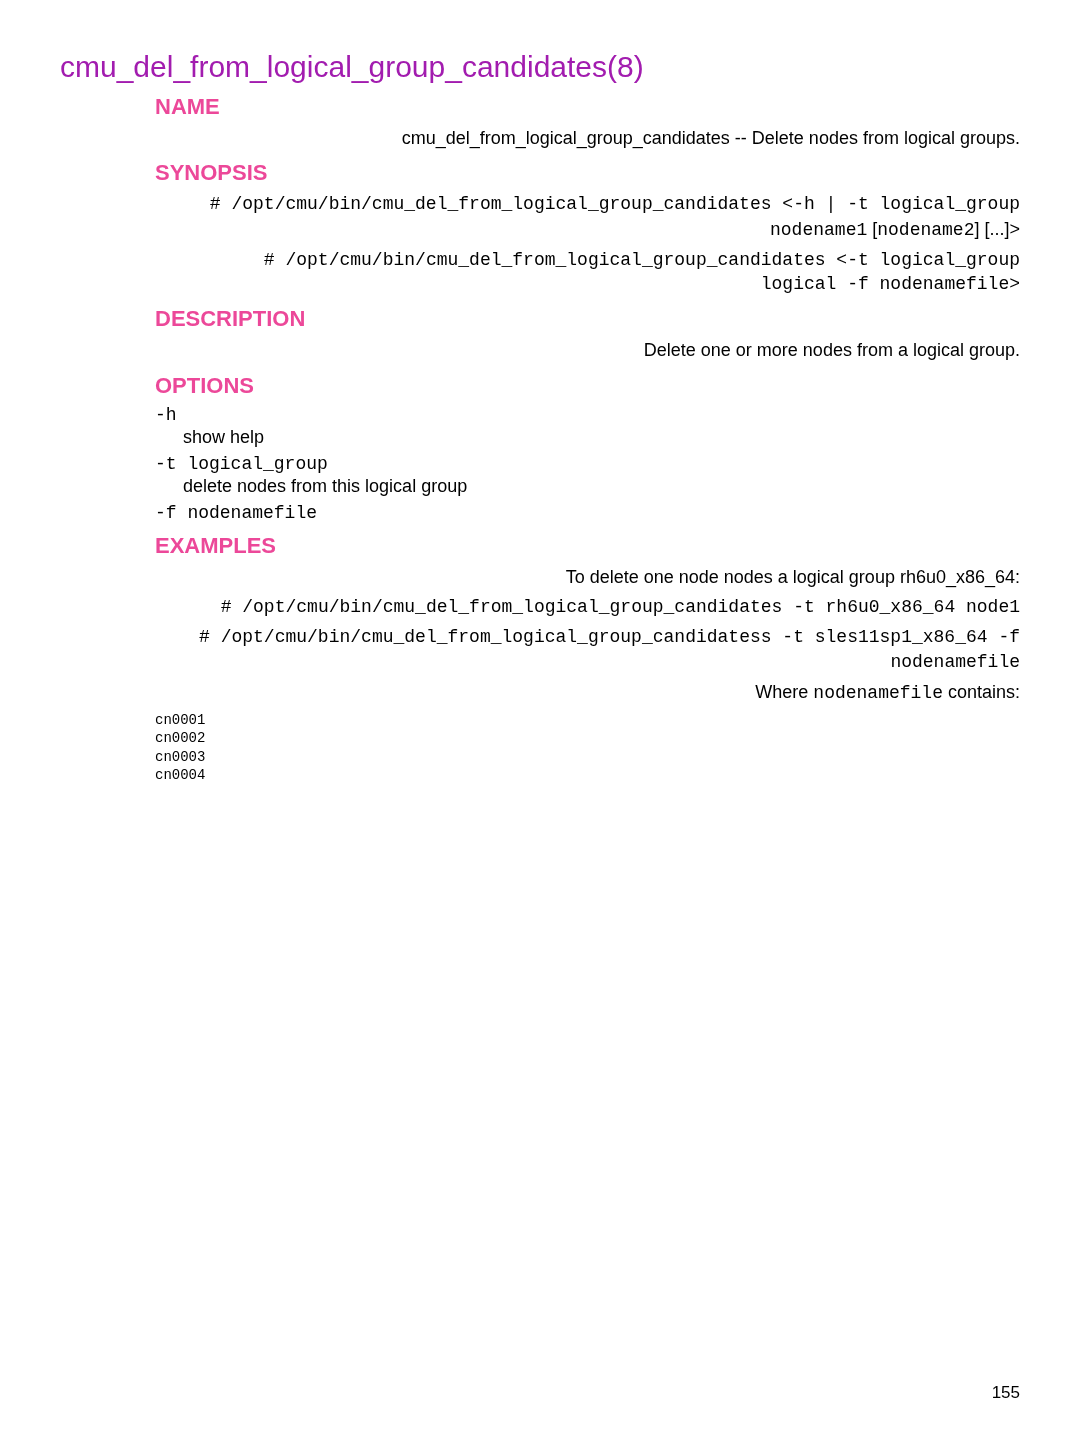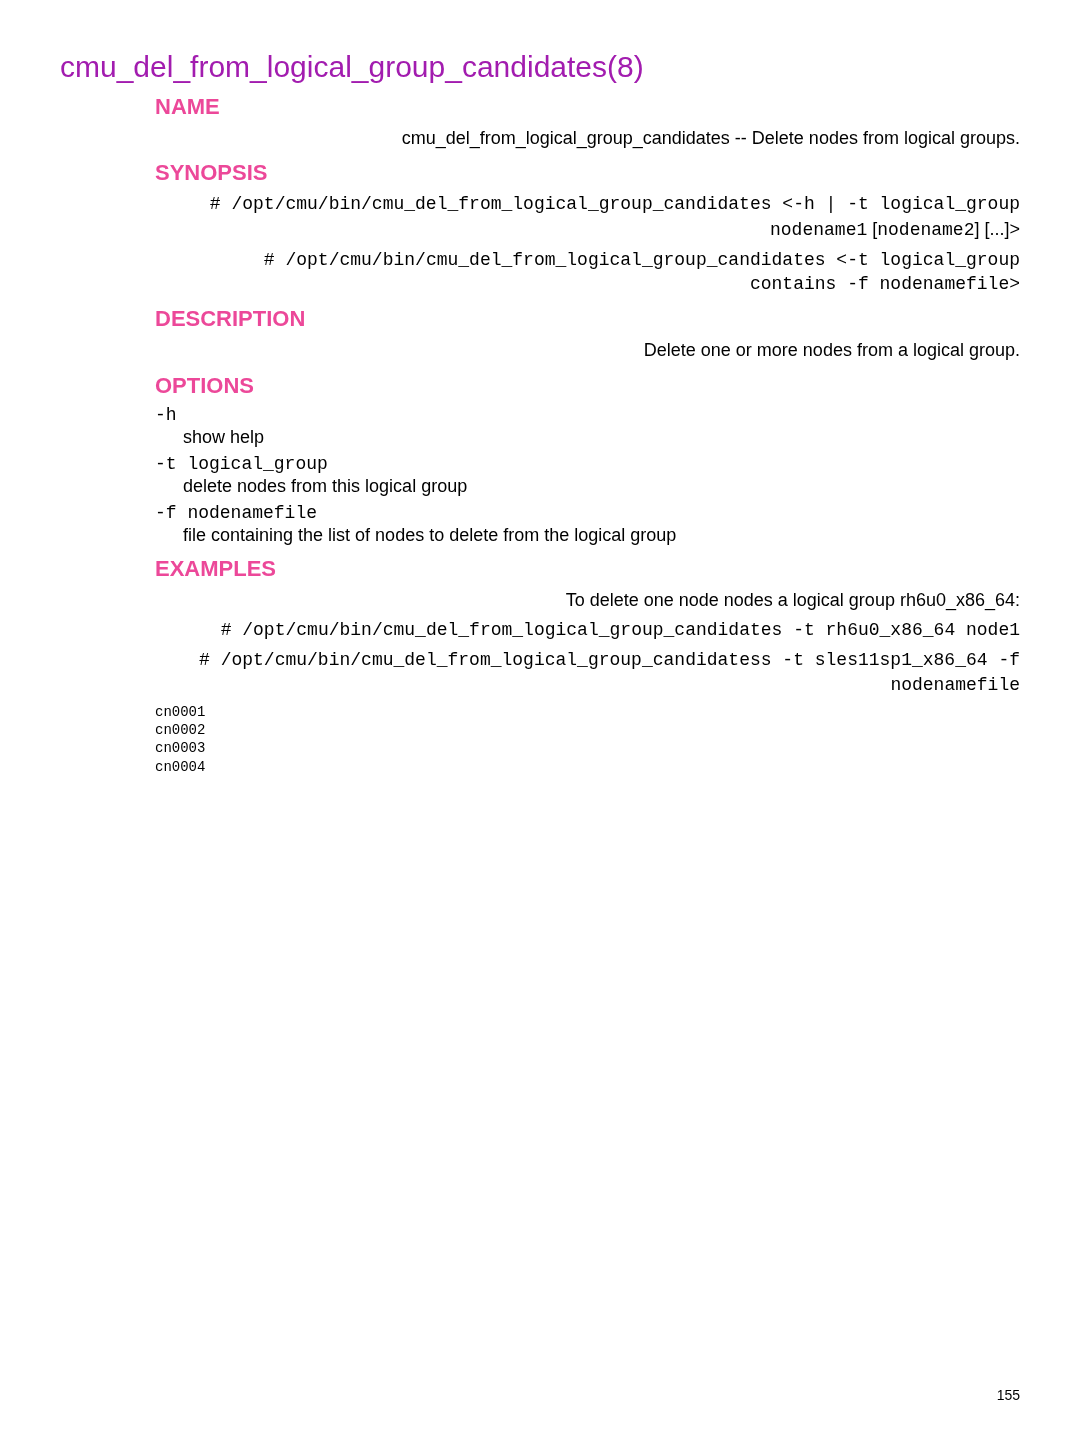--- a/index.html
+++ b/index.html
@@ -62,21 +62,21 @@
     font-size: 14px;
     white-space: pre;
     line-height: 1.3;
     margin: 4px 0;
   }
   .pagenum {
     position: absolute;
     bottom: 35px;
     right: 60px;
     font-family: Arial, Helvetica, sans-serif;
-    font-size: 14px;
+    font-size: 17px;
   }
 </style>
 </head>
 <body>
 
 <div class="page">
 
   <h1 class="title">cmu_del_from_logical_group_candidates(8)</h1>
 
   <div class="content">
@@ -86,52 +86,54 @@
 
     <h2 class="section">SYNOPSIS</h2>
 
     <p class="mono">
       <span># </span><span class="bold">/opt/cmu/bin/cmu_del_from_logical_group_candidates</span><span> &lt;</span><span class="bold">-h</span><span> | </span><span class="bold">-t</span><span> logical_group</span><br>
       <span>nodename1</span><span style="font-family:Arial,Helvetica,sans-serif"> [</span><span>nodename2</span><span style="font-family:Arial,Helvetica,sans-serif">] [...]&gt;</span>
     </p>
 
     <p class="mono">
       <span># </span><span class="bold">/opt/cmu/bin/cmu_del_from_logical_group_candidates</span><span> &lt;</span><span class="bold">-t</span><span> logical_group</span><br>
-      <span>contains </span><span class="bold">-f</span><span> nodenamefile&gt;</span>
+      <span>logical </span><span class="bold">-f</span><span> nodenamefile&gt;</span>
     </p>
 
     <h2 class="section">DESCRIPTION</h2>
     <p>Delete one or more nodes from a logical group.</p>
 
     <h2 class="section">OPTIONS</h2>
 
     <div>
       <div class="opt-flag">-h</div>
       <div class="opt-desc">show help</div>
     </div>
     <div>
       <div class="opt-flag">-t logical_group</div>
       <div class="opt-desc">delete nodes from this logical group</div>
     </div>
     <div>
       <div class="opt-flag">-f nodenamefile</div>
-      <div class="opt-desc">file containing the list of nodes to delete from the logical group</div>
     </div>
 
     <h2 class="section">EXAMPLES</h2>
 
     <p>To delete one node nodes a logical group rh6u0_x86_64:</p>
     <p class="mono">
       <span># </span><span class="bold">/opt/cmu/bin/cmu_del_from_logical_group_candidates -t rh6u0_x86_64 node1</span>
     </p>
 
     <p class="mono">
       <span># </span><span class="bold">/opt/cmu/bin/cmu_del_from_logical_group_candidatess -t sles11sp1_x86_64 -f nodenamefile</span>
     </p>
 
+    <p>
+      <span>Where </span><span class="mono">nodenamefile</span><span> contains:</span>
+    </p>
 
     <div class="codeblock">cn0001
 cn0002
 cn0003
 cn0004</div>
 
   </div>
 
   <div class="pagenum">155</div>
 </div>

